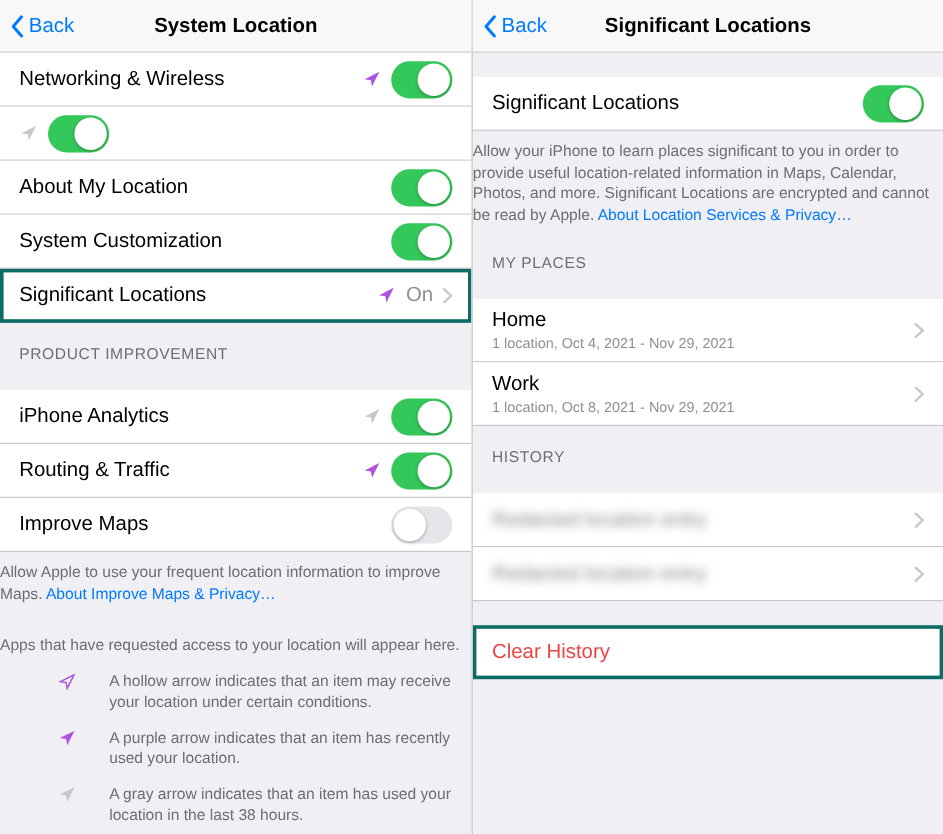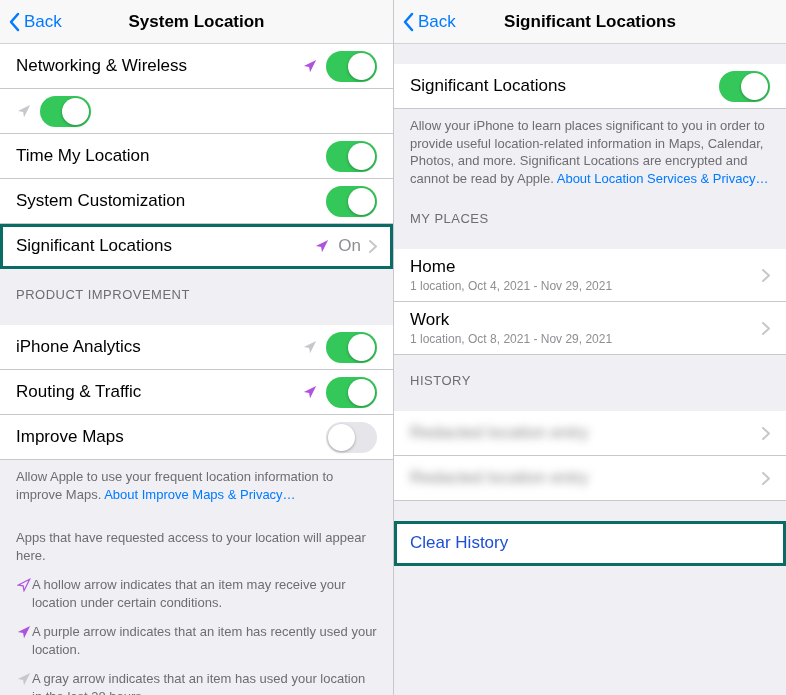--- a/index.html
+++ b/index.html
@@ -12,27 +12,27 @@
     .nav-back svg { width: 12px; height: 20px; margin-right: 4px; }
     .content { flex: 1; overflow-y: auto; }
 
     .row { min-height: 45px; background: #fff; display: flex; align-items: center; padding: 0 16px; border-bottom: 0.5px solid #c8c7cc; }
     .row-label { flex: 1; font-size: 17px; display: flex; flex-direction: column; justify-content: center; padding: 8px 0; }
     .row-sub { font-size: 12px; color: #8e8e93; margin-top: 2px; }
     .row-right { display: flex; align-items: center; gap: 8px; }
     .row-status { color: #8e8e93; font-size: 17px; }
     .highlight { outline: 3px solid #0b6b65; outline-offset: -3px; }
     .clear-row { background: #fff; }
-    .clear-label { color: #1d4ed8; }
+    .clear-label { color: #ef4444; }
 
     .section-header { padding: 18px 16px 23px; font-size: 13px; color: #6d6d72; letter-spacing: 0.5px; text-transform: uppercase; }
-    .footer-text { padding: 8px 16px 6px; font-size: 13px; color: #6d6d72; line-height: 1.35; }
+    .footer-text { padding: 8px 0 6px; font-size: 13px; color: #6d6d72; line-height: 1.35; }
     .footer-text a, .link-span { color: #007aff; text-decoration: none; }
 
-    .legend { padding: 6px 16px; font-size: 13px; color: #6d6d72; display: flex; gap: 0; align-items: flex-start; line-height: 1.35; }
+    .legend { padding: 6px 16px; font-size: 13px; color: #6d6d72; display: flex; gap: 27px; align-items: flex-start; line-height: 1.35; margin-left: 32px; }
     .legend .arrow-icon { flex-shrink: 0; margin-top: 1px; }
 
     .toggle { width: 51px; height: 31px; border-radius: 16px; background: #e5e5ea; position: relative; flex-shrink: 0; }
     .toggle.on { background: #34c759; }
     .toggle .knob { width: 27px; height: 27px; border-radius: 50%; background: #fff; box-shadow: 0 1px 3px rgba(0,0,0,0.3); position: absolute; top: 2px; left: 2px; transition: left .1s; }
     .toggle.on .knob { left: 22px; }
 
     .chevron svg { width: 8px; height: 13px; }
     .chevron { color: #c7c7cc; display: flex; }
 
@@ -79,21 +79,21 @@
             <svg viewBox="0 0 16 16">
               <path d="M1 8 L15 1 L8 15 L7 9 Z" fill="currentColor"></path>
             </svg>
           </span>
         <div class="toggle on">
             <div class="knob"></div>
           </div>
       </div>
     </div>
     <div class="row">
-      <div class="row-label">Time My Location</div>
+      <div class="row-label">About My Location</div>
       <div class="row-right">
         <div class="toggle on">
             <div class="knob"></div>
           </div>
       </div>
     </div>
     <div class="row">
       <div class="row-label">System Customization</div>
       <div class="row-right">
         <div class="toggle on">

